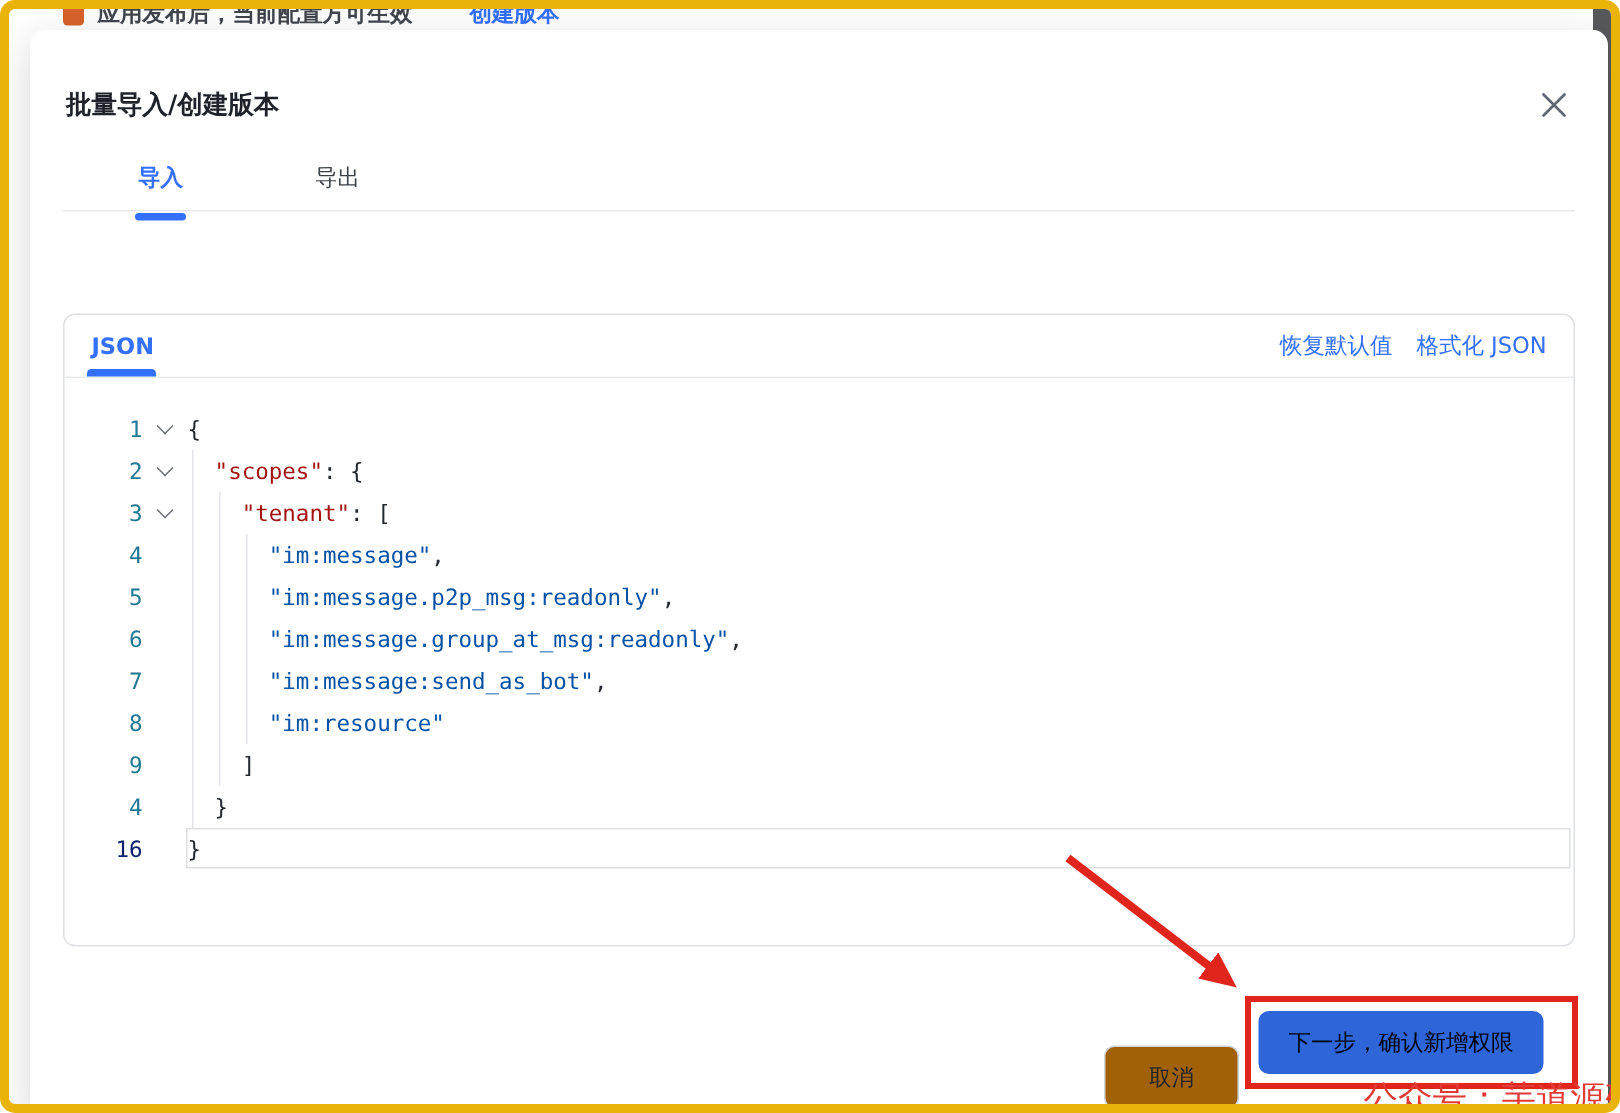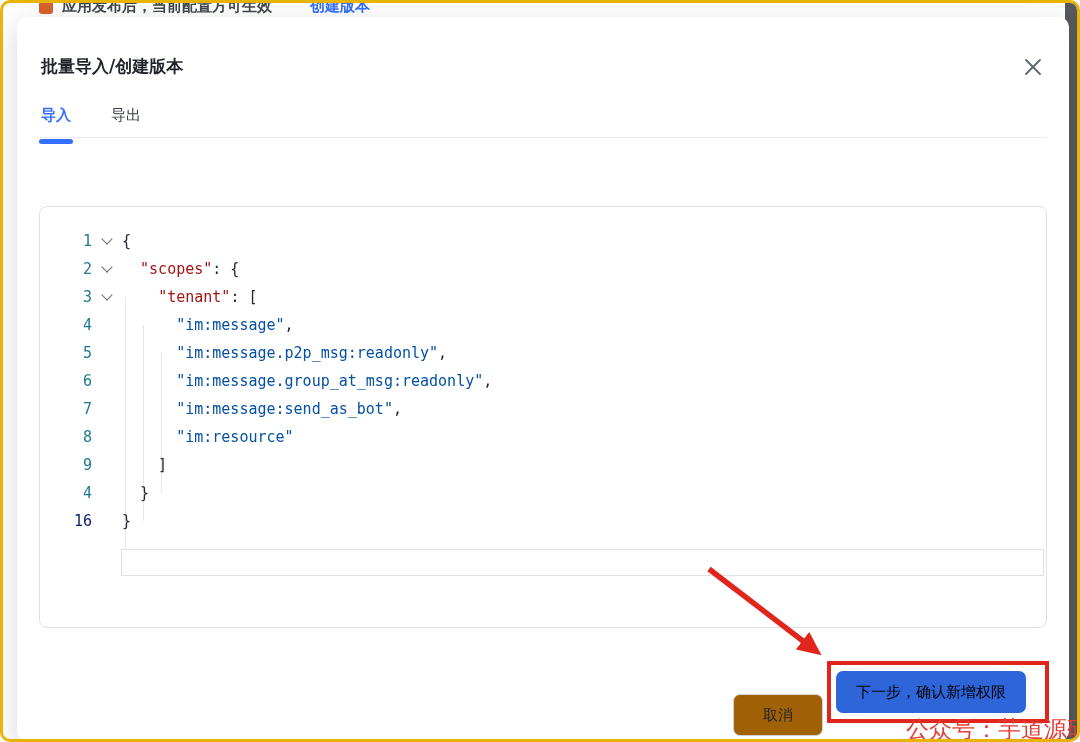--- a/index.html
+++ b/index.html
@@ -1,18 +1,18 @@
 <!DOCTYPE html>
 <html><head>
 <meta charset="utf-8">
 <style>
   * { margin:0; padding:0; box-sizing:border-box; }
   body { background:#ffffff; font-family:"DejaVu Sans","Liberation Sans",sans-serif; }
 
-  .frame { position:relative; width:1080px; height:742px; border:3px solid #eab308;
+  .frame { position:relative; width:1080px; height:742px; border:6px solid #eab308;
            border-radius:10px; background:#fff; overflow:hidden; }
 
   .side-shade { position:absolute; right:0; top:0; width:12px; height:100%;
                 background:#58595c; z-index:0; }
 
   
   .bg-strip { position:absolute; top:0; left:0; right:14px; height:16px; overflow:hidden; z-index:1; }
   .bg-row { position:absolute; top:-6px; left:36px; display:flex; align-items:center;
             font-size:15px; font-weight:600; color:#41464d; white-space:nowrap; }
   .warn-icon { width:14px; height:14px; background:#d8622a; border-radius:3px;
@@ -24,21 +24,21 @@
            background:#fff; border-radius:10px; z-index:2;
            box-shadow:0 8px 28px rgba(31,35,41,.18); }
 
   .modal-title { position:absolute; left:24px; top:38px; font-size:17px;
                  font-weight:700; color:#1f2329; }
   .close-btn { position:absolute; top:38px; right:24px; width:24px; height:24px;
                display:flex; align-items:center; justify-content:center; cursor:pointer;
                background:none; border:none; }
 
   .tabs { position:absolute; left:24px; top:89px; display:flex; gap:40px; font-size:15px; }
-  .tab { position:relative; color:#3a3f45; cursor:pointer; padding-bottom:16px; }
+  .tab { position:relative; color:#3a3f45; cursor:pointer; padding-bottom:16px;margin-left:48px; }
   .tab.active { color:#3370ff; font-weight:600; }
   .tab-bar { position:absolute; left:-2px; right:-2px; bottom:-3px; height:5px;
              background:#3370ff; border-radius:3px; }
   .tabs-divider { position:absolute; left:22px; top:120px; width:1008px; height:1px;
                   background:#e7e9ec; }
 
   .desc { position:absolute; left:24px; top:144px; font-size:14px; color:#51565d; }
 
   
   .editor { position:absolute; left:22px; top:189px; width:1008px; height:422px;
@@ -123,20 +123,30 @@
         <i class="tab-bar"></i>
       </div>
       <div class="tab">
         <span>导出</span>
       </div>
     </div>
     <div class="tabs-divider"></div>
 
 
     <div class="editor">
+      <div class="editor-header">
+        <div class="json-tab">
+          <span>JSON</span>
+          <i class="json-bar"></i>
+        </div>
+        <div class="editor-actions">
+          <a>恢复默认值</a>
+          <a>格式化 JSON</a>
+        </div>
+      </div>
 
       <div class="guide g1"></div>
       <div class="guide g2"></div>
       <div class="guide g3"></div>
       <div class="active-line-box"></div>
 
       <div class="code-area">
           <div class="code-line">
             <span class="ln">1</span>
             <span class="fold">

